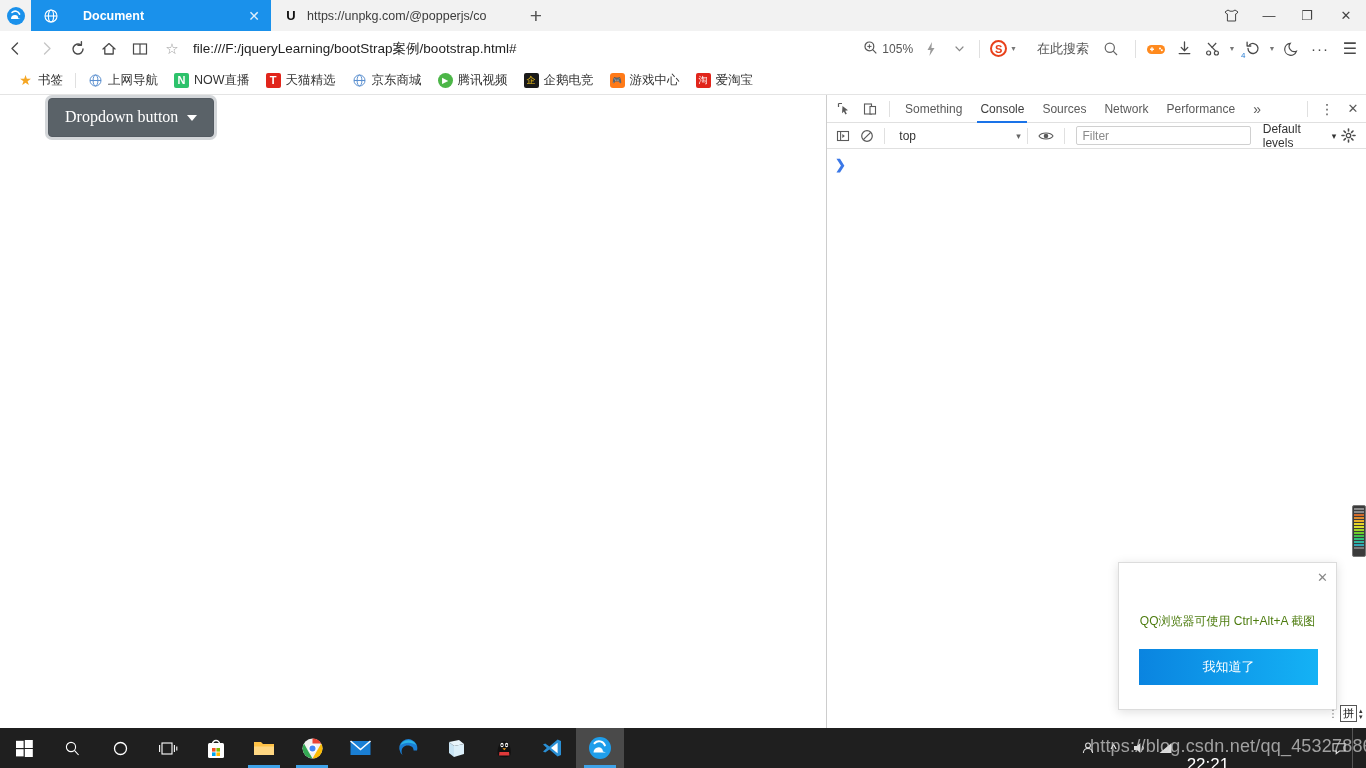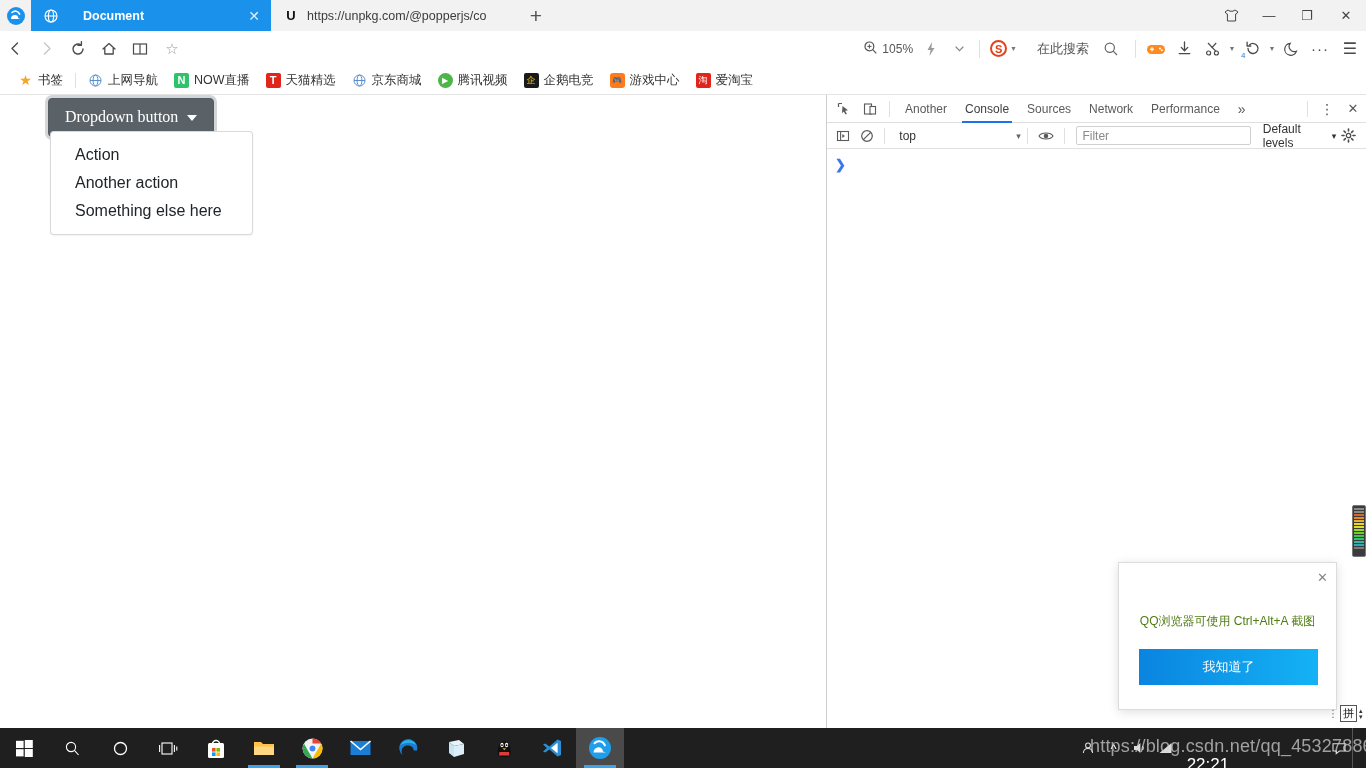--- a/index.html
+++ b/index.html
@@ -263,20 +263,21 @@
     </div>
     <div class="navbtn">
       <svg width="18" height="18" viewBox="0 0 18 18">
         <rect x="2.5" y="4" width="13" height="10" stroke="#4a4a4a" stroke-width="1.2" fill="none"></rect>
         <line x1="9" y1="4" x2="9" y2="14" stroke="#4a4a4a" stroke-width="1.2"></line>
       </svg>
     </div>
 
     <div class="addrwrap">
       <span class="star">☆</span>
+      <span class="addrtext">file:///F:/jqueryLearning/bootStrap案例/bootstrap.html#</span>
     </div>
 
     <div class="zoomchip">
       <span>
         <svg width="15" height="15" viewBox="0 0 15 15">
           <circle cx="6.4" cy="6.4" r="4.4" stroke="#555" stroke-width="1.2" fill="none"></circle>
           <line x1="9.7" y1="9.7" x2="13.3" y2="13.3" stroke="#555" stroke-width="1.2"></line>
           <line x1="4.3" y1="6.4" x2="8.5" y2="6.4" stroke="#555" stroke-width="1"></line>
           <line x1="6.4" y1="4.3" x2="6.4" y2="8.5" stroke="#555" stroke-width="1"></line>
         </svg>
@@ -403,43 +404,38 @@
       <span class="bmico" style="background:#e1251b;color:#fff;font-size:9px;">淘</span>
       <span>爱淘宝</span>
     </div>
   </div>
 
   <div class="page">
     <div class="dd-btn">
       <span>Dropdown button</span>
       <span class="dd-caret"></span>
     </div>
-    <div class="dd-menu">
-      <div class="dd-item">Action</div>
-      <div class="dd-item">Another action</div>
-      <div class="dd-item">Something else here</div>
-    </div>
   </div>
 
   <div class="devtools">
     <div class="dt-tabbar">
       <div class="dt-iconbtn">
         <svg width="14" height="14" viewBox="0 0 14 14">
           <path d="M1.5 1.5 L1.5 5 M1.5 1.5 L5 1.5" stroke="#5a5a5a" stroke-width="1.2" fill="none"></path>
           <path d="M5.5 4 L11 8.2 L8.2 8.8 L9.8 11.8 L8.4 12.5 L6.9 9.5 L5 11.3 Z" fill="#5a5a5a"></path>
         </svg>
       </div>
       <div class="dt-iconbtn">
         <svg width="14" height="14" viewBox="0 0 14 14">
           <rect x="1.5" y="2" width="7" height="10" stroke="#5a5a5a" stroke-width="1.1" fill="none"></rect>
           <rect x="7" y="4.5" width="5.5" height="7.5" stroke="#5a5a5a" stroke-width="1.1" fill="#fff"></rect>
         </svg>
       </div>
       <div class="dt-vsep"></div>
-      <div class="dt-tab">Another</div>
+      <div class="dt-tab">Something</div>
       <div class="dt-tab active">Console</div>
       <div class="dt-tab">Sources</div>
       <div class="dt-tab">Network</div>
       <div class="dt-tab">Performance</div>
       <div class="dt-tab" style="font-size:14px;">»</div>
       <div class="dt-right">
         <div class="dt-vsep"></div>
         <div class="dt-iconbtn" style="font-size:14px;">⋮</div>
         <div class="dt-iconbtn" style="font-size:13px;">✕</div>
       </div>

